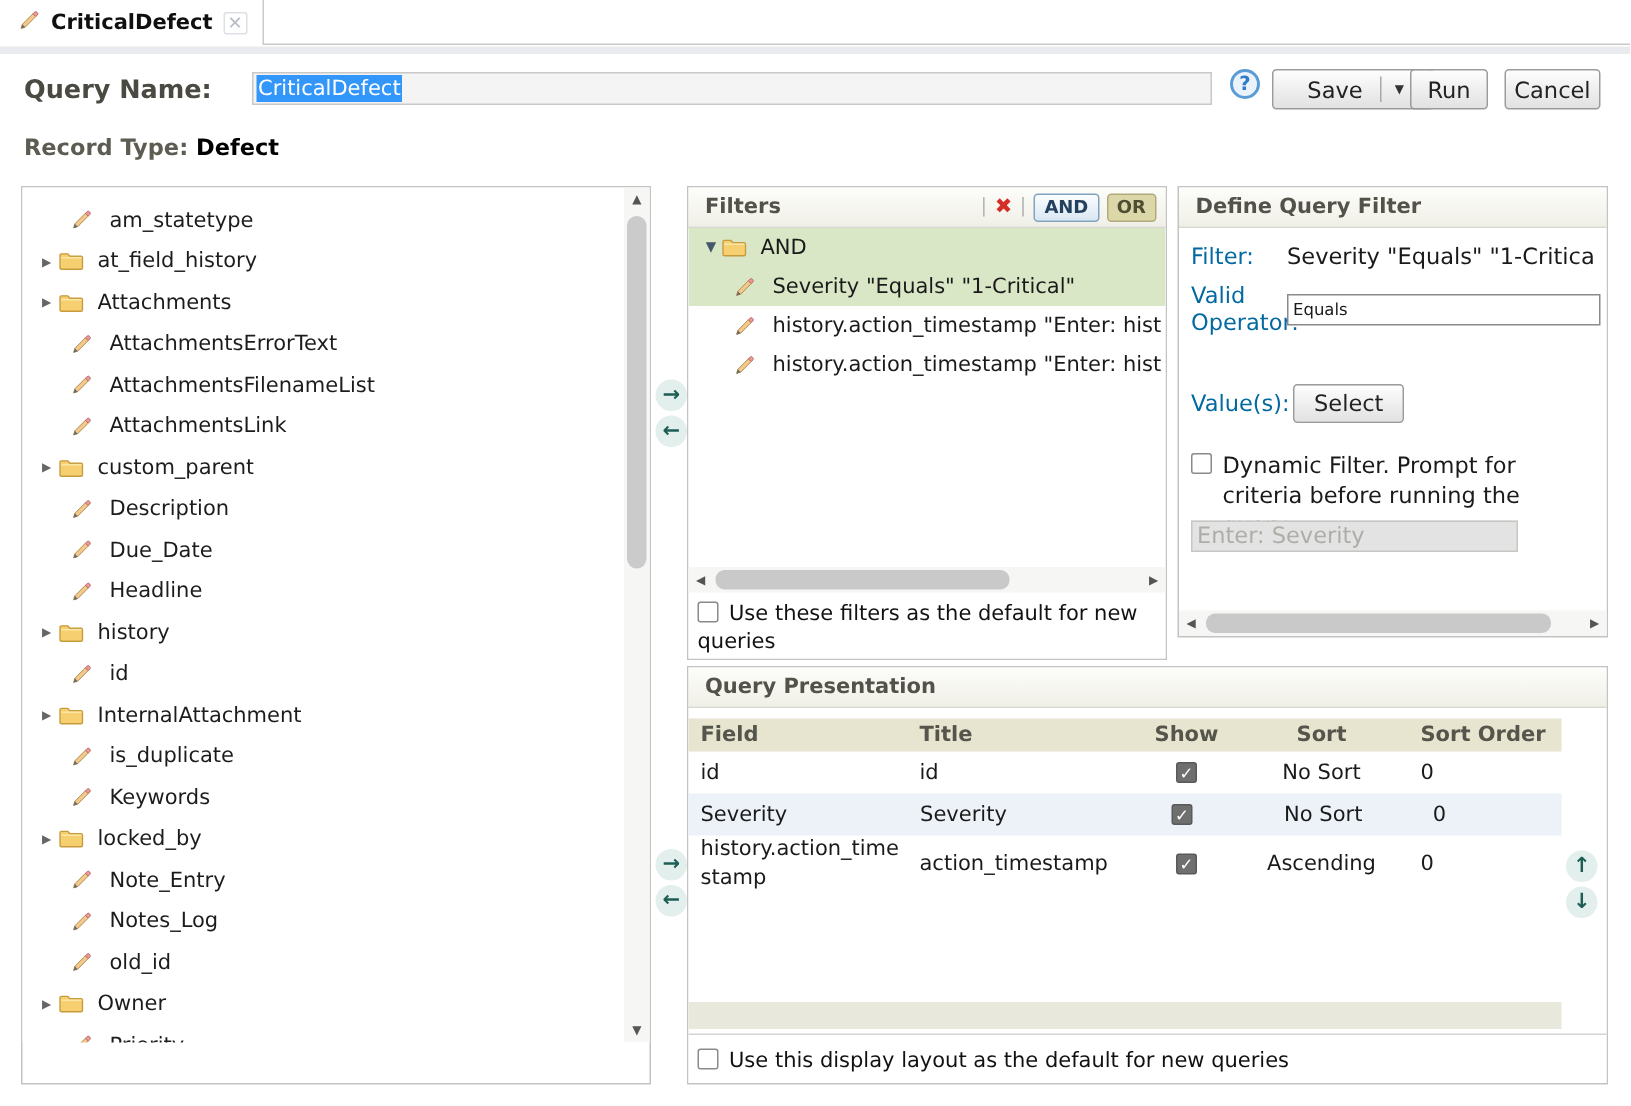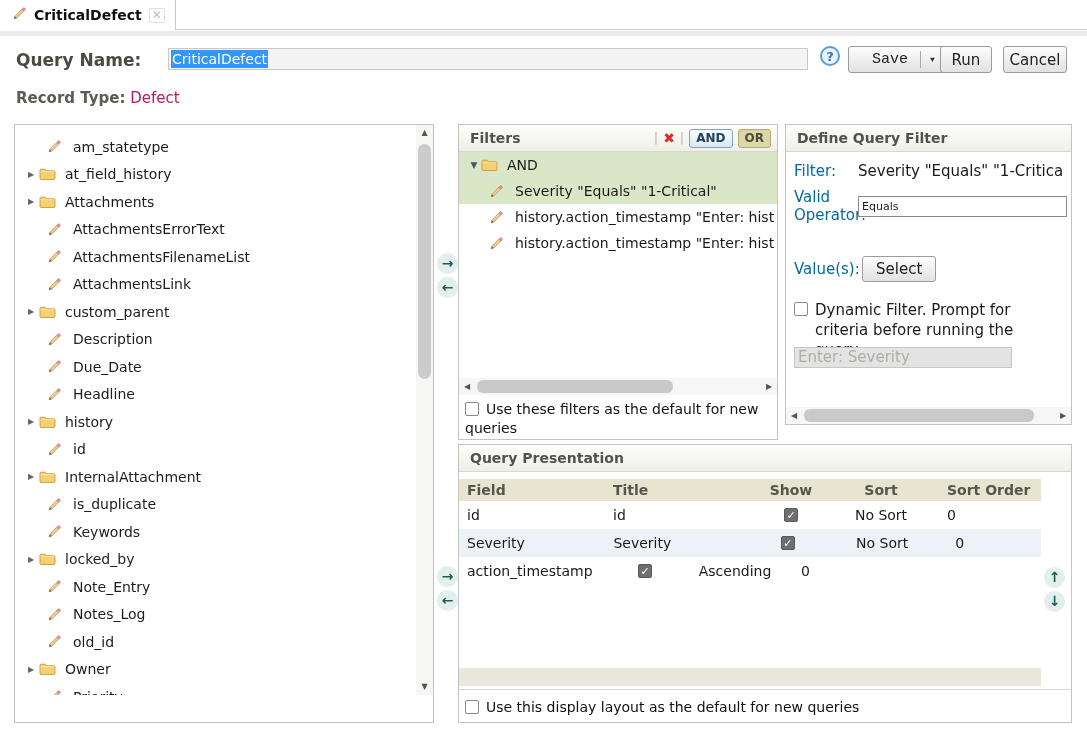--- a/index.html
+++ b/index.html
@@ -13,28 +13,28 @@
   .tab-title { font-weight:bold; font-size:14px; color:#101010; }
   .tab-close { font-size:12px; color:#b9bdc6; border:1px solid #dcdfe4; border-radius:2px; padding:0 2px; line-height:13px; }
   .band { position:absolute; left:0; top:31px; width:1087px; height:5px; background:#e9ebee; }
 
   
   .qn-label { position:absolute; left:16px; top:50px; font-size:17px; font-weight:bold; color:#4b4a42; }
   .qn-input { position:absolute; left:168px; top:48px; width:640px; height:22px; background:#f4f4f4; border:1px solid #c8c8c8; font-size:14px; line-height:20px; padding-left:2px; overflow:hidden; white-space:nowrap; }
   .qn-input .sel { background:#3296fb; color:#fff; padding:1px 1px; }
   .help-icon { position:absolute; left:820px; top:46px; width:20px; height:20px; border:2px solid #5b9bd5; border-radius:50%; color:#2f7cc4; font-weight:bold; font-size:13px; text-align:center; line-height:17px; background:#eaf3fb; }
   .btn { position:absolute; top:46px; height:27px; border:1px solid #9b9b9b; border-radius:3px; background:linear-gradient(#fefefe,#ececec 60%,#e2e2e2); font-size:15px; color:#222; display:flex; align-items:center; justify-content:center; }
-  .btn-save { left:848px; width:108px; padding:4px;font-family:Liberation Mono, monospace; }
+  .btn-save { left:848px; width:108px; padding:4px; }
   .btn-save .btn-main { padding:0 12px; }
   .btn-save .btn-arrow { width:24px; height:100%; border-left:1px solid #a9a9a9; display:flex; align-items:center; justify-content:center; font-size:8px; color:#333; }
   .btn-run { left:940px; width:52px; }
   .btn-cancel { left:1003px; width:64px; }
   .rt-line { position:absolute; left:16px; top:89px; font-size:15px; }
   .rt-label { font-weight:bold; color:#5d5c52; }
-  .rt-value { color:#be185d; }
+  .rt-value { color:#000000;font-weight:bold; }
 
   
   .panel { position:absolute; border:1px solid #c3c3c3; background:#fff; }
   .panel-h { height:27px; background:linear-gradient(#fdfdfa,#f0efe7); border-bottom:1px solid #d8d8d0; font-size:14px; font-weight:bold; color:#53524a; line-height:26px; padding-left:11px; position:relative; }
   .panel-b { position:relative; background:#fff; }
 
   
   #fields-panel { left:14px; top:124px; width:420px; height:599px; }
   #fields-panel .panel-b { height:570px; overflow:hidden; }
   .tree { position:absolute; left:0; top:8px; right:18px; }
@@ -503,20 +503,21 @@
             <div class="prow r alt">
               <span class="c-field">Severity</span>
               <span class="c-title">Severity</span>
               <span class="c-show">
                 <span class="ckd">✓</span>
               </span>
               <span class="c-sort">No Sort</span>
               <span class="c-order">0</span>
             </div>
             <div class="prow r">
+              <span class="c-field">history.action_timestamp</span>
               <span class="c-title">action_timestamp</span>
               <span class="c-show">
                 <span class="ckd">✓</span>
               </span>
               <span class="c-sort">Ascending</span>
               <span class="c-order">0</span>
             </div>
           </div>
       </div>
       <div class="mv pres-mv" style="top:95px;">↑</div>

